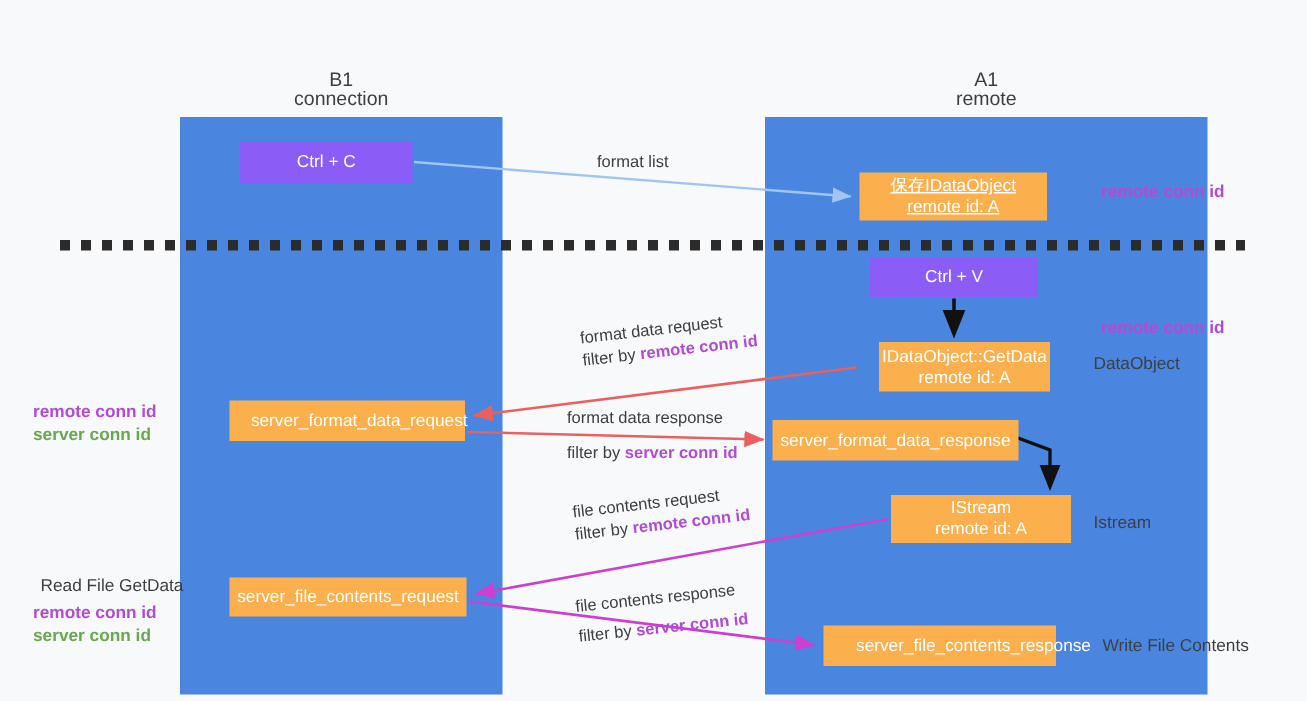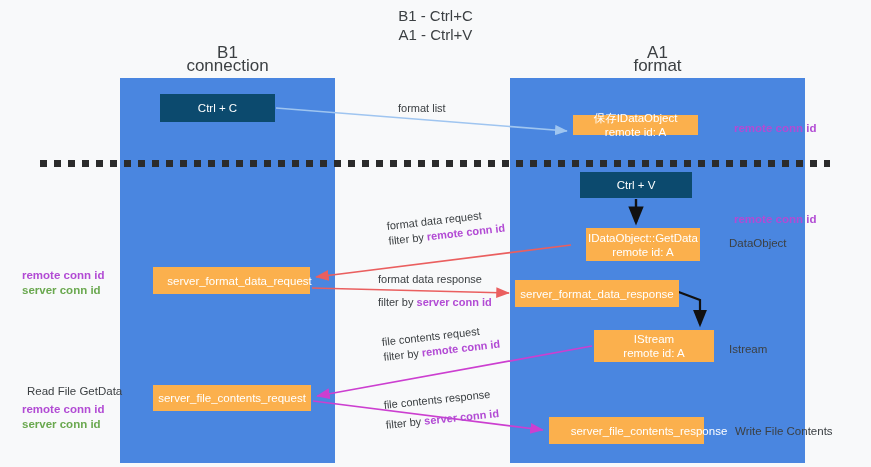--- a/index.html
+++ b/index.html
@@ -17,38 +17,38 @@
   #lane-b1{left:120px;top:78px;width:215px;height:385px;}
   #lane-a1{left:510px;top:78px;width:295px;height:385px;}
 
   
   #diagram-title{
     position:absolute;left:0;top:6px;width:871px;
     text-align:center;font-size:15px;color:#3c4043;line-height:19px;
     white-space:pre-line;
   }
   .lane-head{
-    position:absolute;text-align:center;font-size:17px;color:#3c4043;
+    position:absolute;text-align:center;font-size:13px;color:#3c4043;
     line-height:13px;white-space:pre-line;
   }
   #head-b1{left:120px;top:46px;width:215px;}
   #head-a1{left:510px;top:46px;width:295px;}
 
   
   .node{
     position:absolute;box-sizing:border-box;
     display:flex;flex-direction:column;align-items:center;justify-content:center;
     color:#ffffff;font-size:11.5px;line-height:14px;text-align:center;
     white-space:pre-line;z-index:6;
   }
-  .green{background:#0c4a6e;}
+  .green{background:#8b5cf6;}
   .orange{background:#fbb04d;}
 
   #node-ctrl-c{left:160px;top:94px;width:115px;height:28px;}
-  #node-save-dataobject{left:573px;top:115px;width:125px;height:20px;}
+  #node-save-dataobject{left:573px;top:115px;width:125px;height:32px;text-decoration:underline;}
   #node-ctrl-v{left:580px;top:172px;width:112px;height:26px;}
   #node-getdata{left:586px;top:228px;width:114px;height:33px;}
   #node-fmt-req{left:153px;top:267px;width:157px;height:27px;padding-left:16px;}
   #node-fmt-resp{left:515px;top:280px;width:164px;height:27px;}
   #node-istream{left:594px;top:330px;width:120px;height:32px;}
   #node-file-req{left:153px;top:385px;width:158px;height:26px;}
   #node-file-resp{left:549px;top:417px;width:155px;height:27px;padding-left:45px;}
 
   
   .side{position:absolute;font-size:11.5px;color:#3c4043;line-height:15px;z-index:7;}
@@ -86,27 +86,25 @@
   #arrows{position:absolute;left:0;top:0;width:871px;height:467px;z-index:5;}
 </style>
 </head>
 <body>
 
 <div id="stage">
 
   <div class="lane" id="lane-b1"></div>
   <div class="lane" id="lane-a1"></div>
 
-  <div id="diagram-title">B1 - Ctrl+C
-A1 - Ctrl+V</div>
 
   <div class="lane-head" id="head-b1">B1
 connection</div>
   <div class="lane-head" id="head-a1">A1
-format</div>
+remote</div>
 
   <svg id="arrows" viewBox="0 0 871 467">
     <defs>
       <marker id="ar-blue" markerWidth="9" markerHeight="9" refX="7.5" refY="3.2" orient="auto">
         <path d="M0,0 L8,3.2 L0,6.4 z" fill="#9fc5f0"></path>
       </marker>
       <marker id="ar-red" markerWidth="9" markerHeight="9" refX="7.5" refY="3.2" orient="auto">
         <path d="M0,0 L8,3.2 L0,6.4 z" fill="#ea5f5f"></path>
       </marker>
       <marker id="ar-mag" markerWidth="9" markerHeight="9" refX="7.5" refY="3.2" orient="auto">

